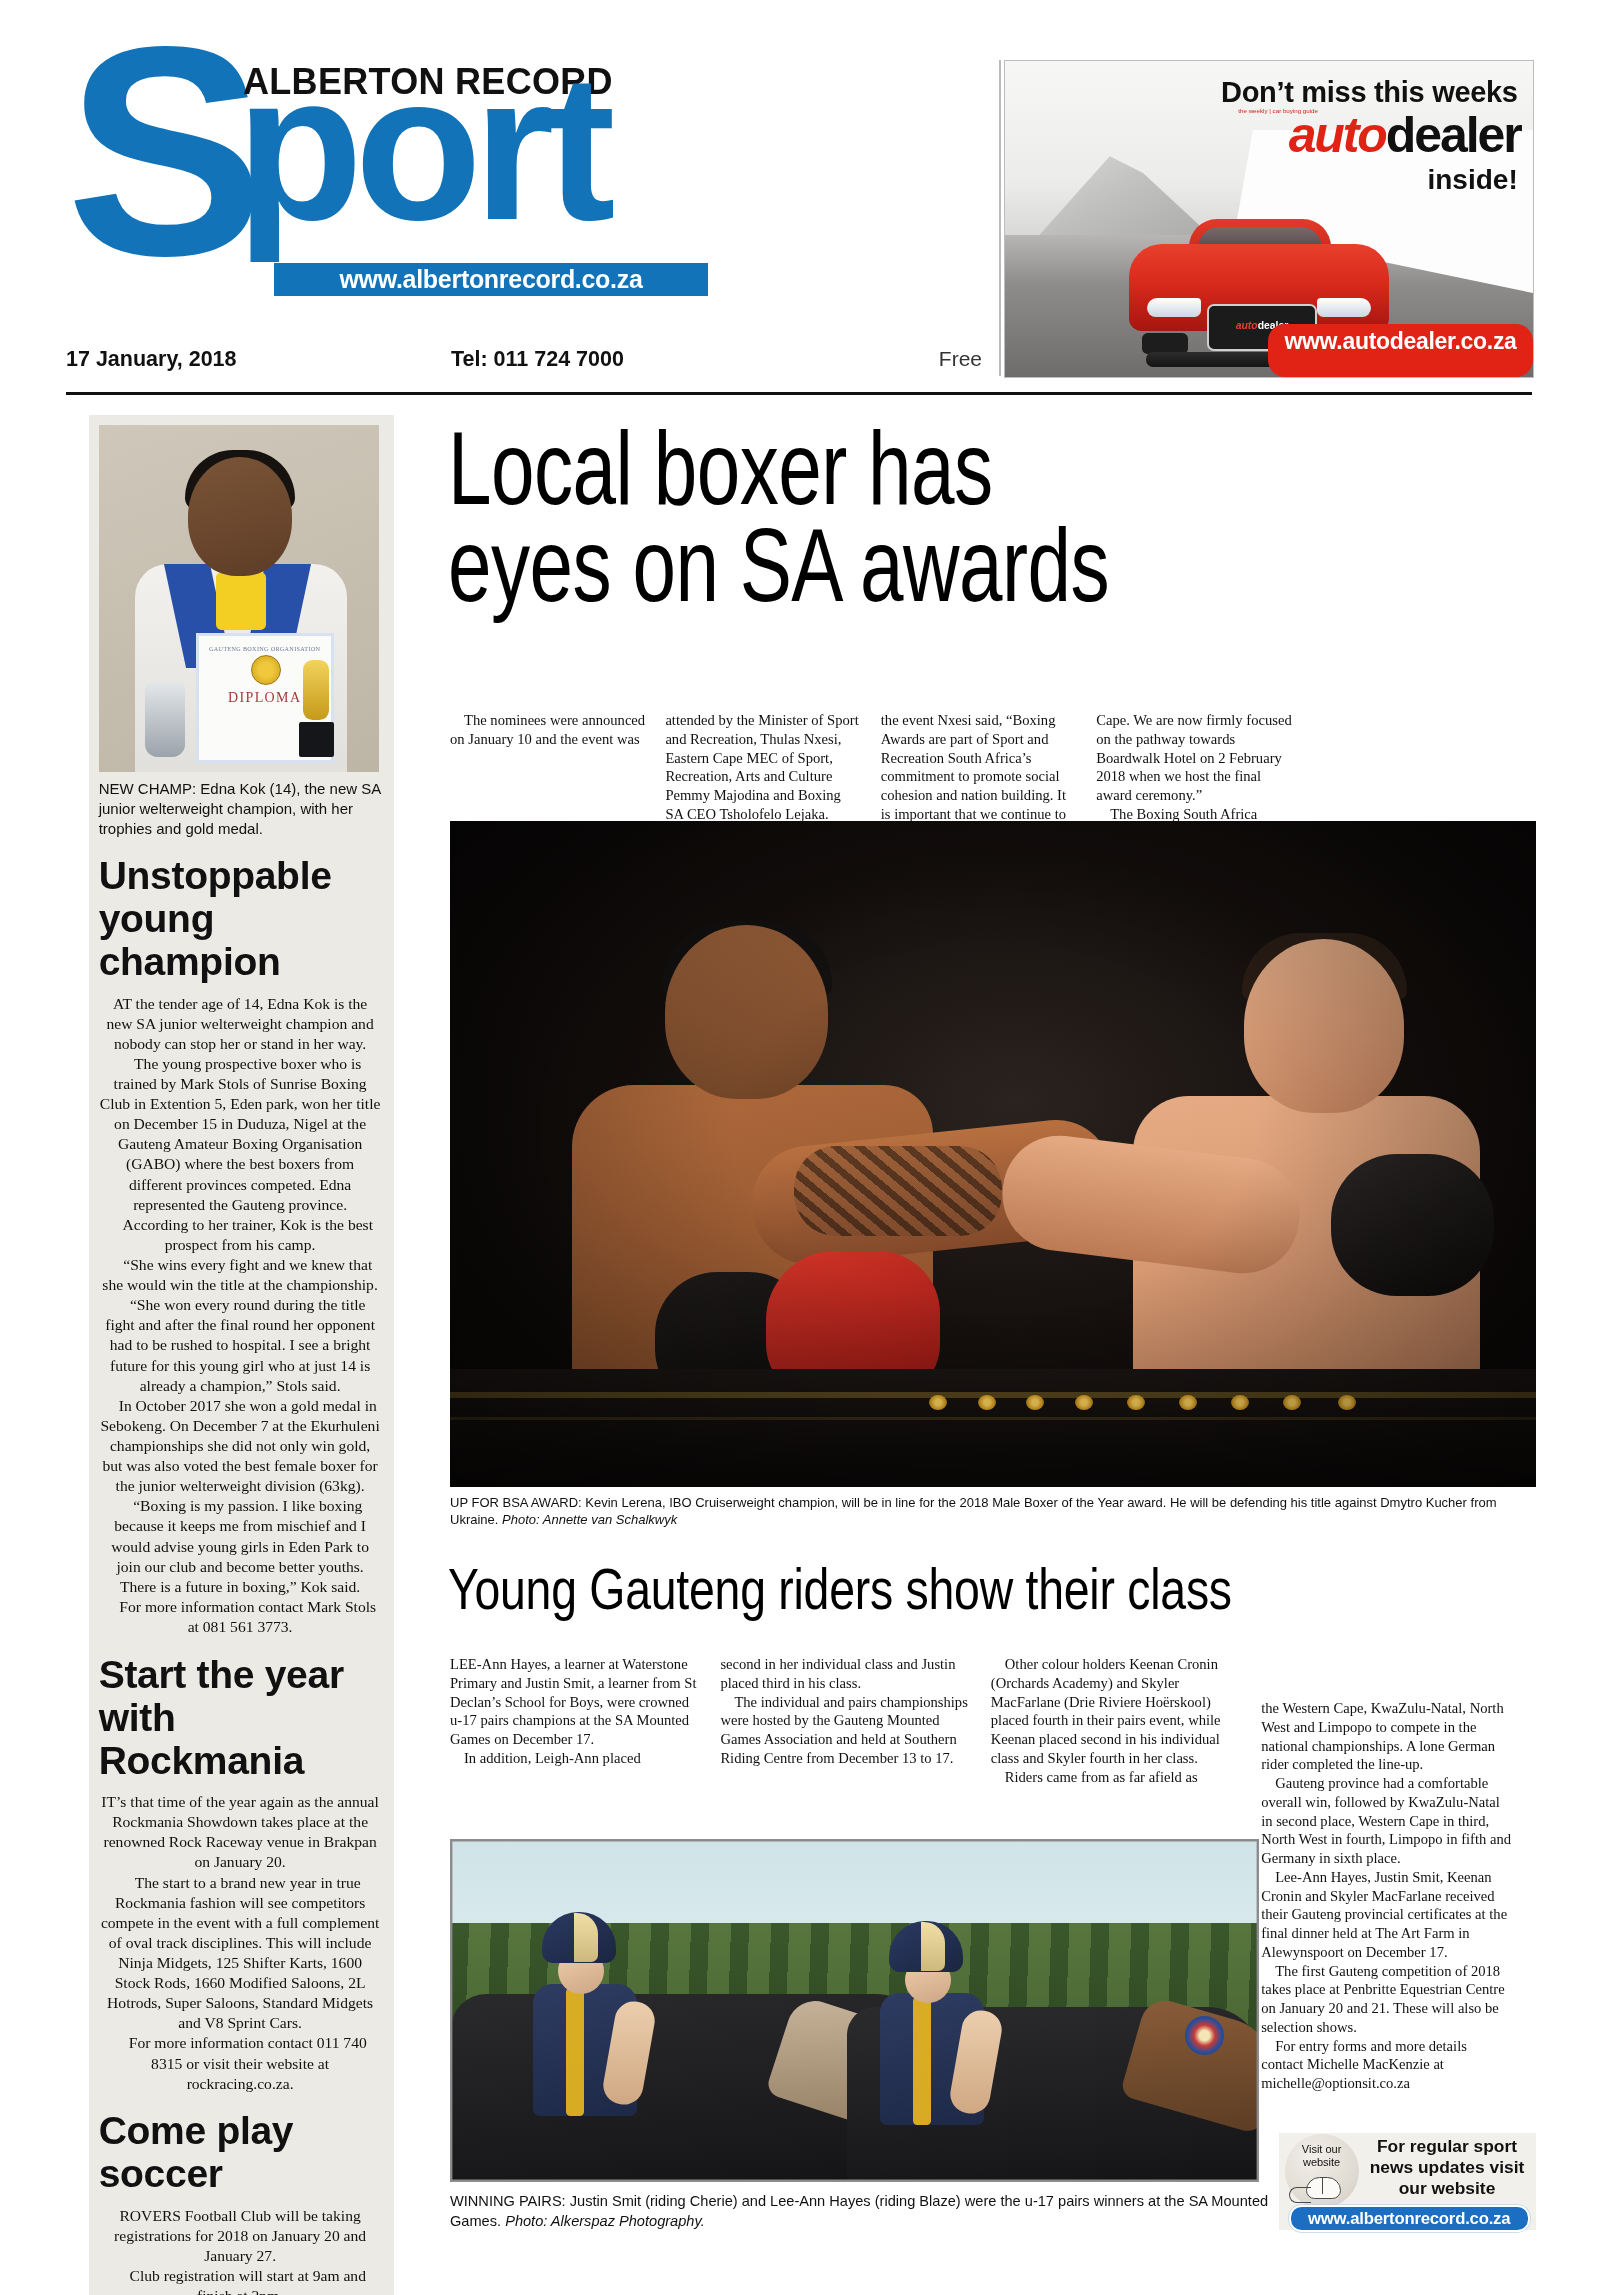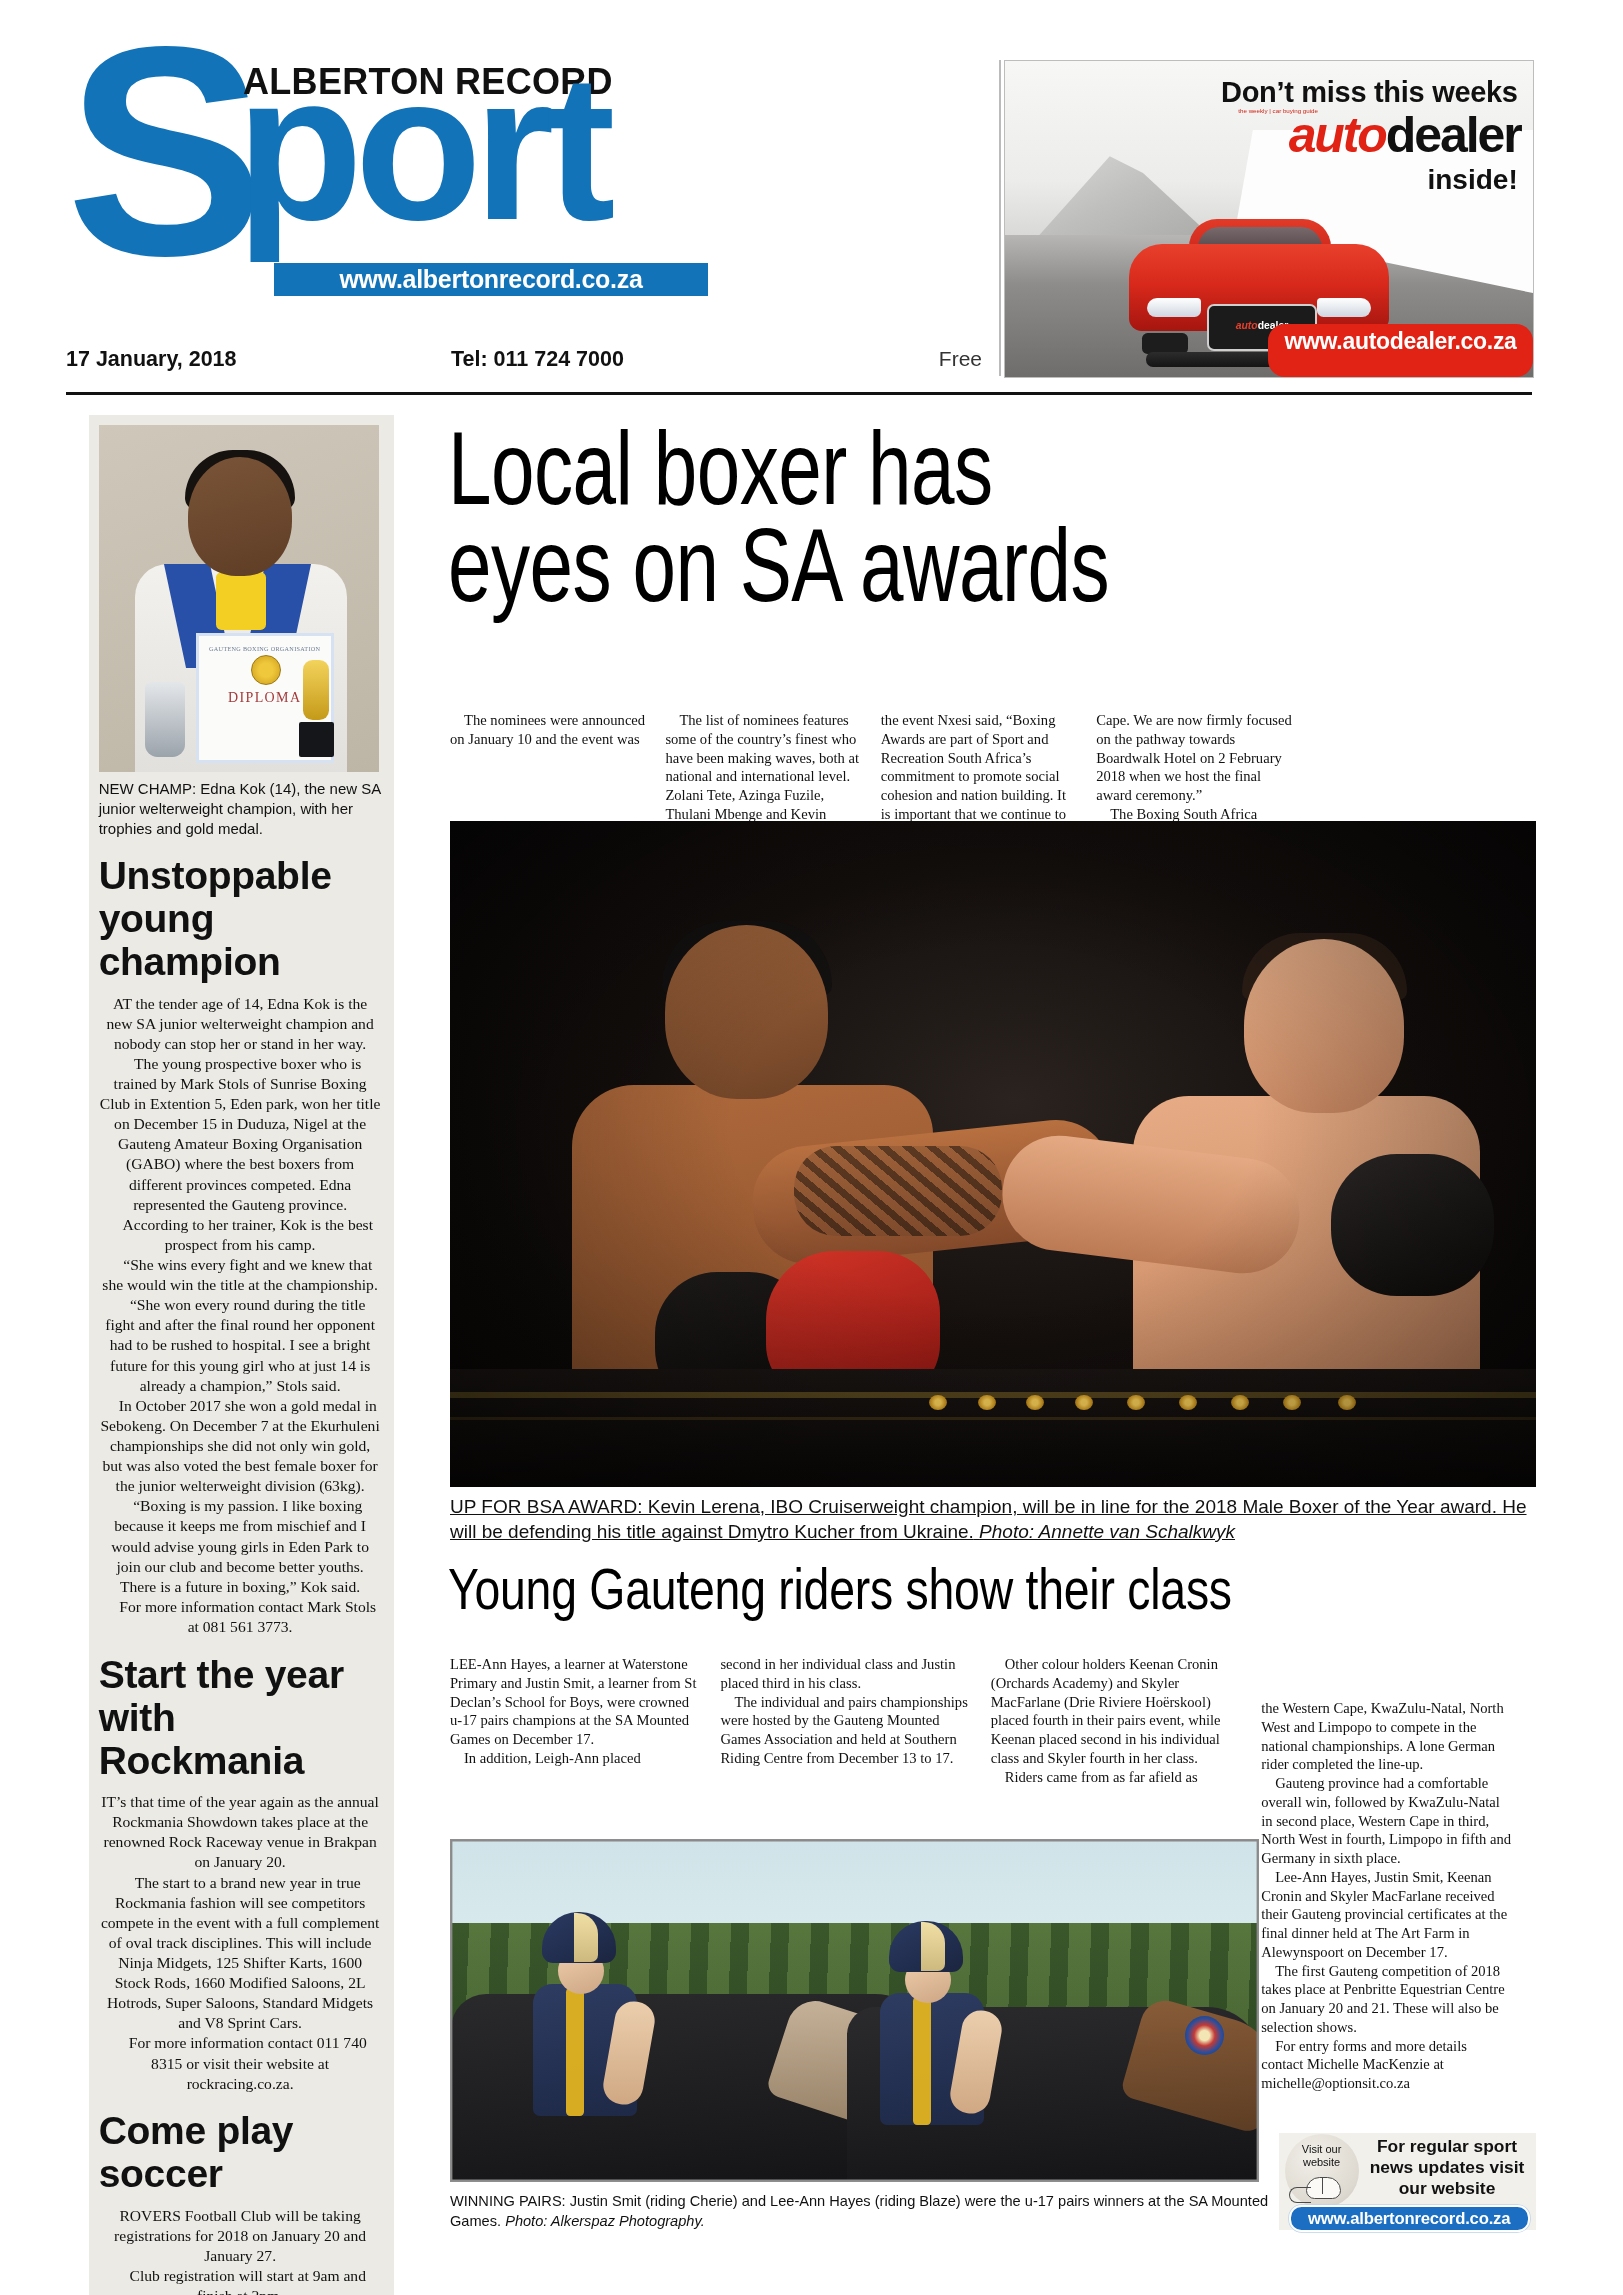--- a/index.html
+++ b/index.html
@@ -165,21 +165,21 @@
   .br-hair{position:absolute;right:101px;top:-5.6px;width:165px;height:67px;border-radius:76px 76px 11px 11px;background:#2a1d15;}
   .br-body{position:absolute;right:28px;top:157px;width:347px;height:391px;border-radius:56px 56px 0 0;
     background:linear-gradient(170deg,#e7ac85 0%,#bc7b55 100%);}
   .br-arm{position:absolute;right:208px;top:208px;width:298px;height:115px;border-radius:56px;
     background:linear-gradient(180deg,#e5aa83 0%,#bb7a54 100%);transform:rotate(7deg);}
   .br-glove{position:absolute;right:14px;top:215px;width:163px;height:142px;border-radius:66px;
     background:linear-gradient(160deg,#2b2726 0%,#0e0c0b 100%);}
   .bp-fade{position:absolute;inset:0;background:radial-gradient(ellipse at 50% 46%,rgba(0,0,0,0) 34%,rgba(0,0,0,.55) 100%);}
 
   .cap-wide{position:absolute;left:450px;top:1494px;width:1086px;
-    font-family:"Liberation Sans",sans-serif;font-size:19px;line-height:1.32;color:#111;text-decoration:underline;}
+    font-family:"Liberation Sans",sans-serif;font-size:13px;line-height:1.32;color:#111;}
   .cap-wide i{font-style:italic;}
 
   
   .head2{position:absolute;left:448px;top:1560px;width:1430px;
     font-family:"Liberation Sans Narrow","Liberation Sans",sans-serif;font-size:58px;line-height:1;
     color:#000;letter-spacing:-0.3px;transform:scaleX(0.8);transform-origin:left top;}
 
   .riders{position:absolute;left:450px;top:1655px;width:1086px;display:flex;gap:19.4px;}
   .riders .c{width:251px;font-family:"Liberation Serif",serif;font-size:14.6px;line-height:1.285;color:#111;}
   .riders .c p{margin:0;text-indent:14px;}
@@ -358,20 +358,21 @@
   <div class="main-head">
     <span class="l1">Local boxer has</span>
     <span class="l2">eyes on SA awards</span>
   </div>
 
   <div class="lead">
     <div class="c">
       <p>The nominees were announced on January 10 and the event was</p>
     </div>
     <div class="c">
+      <p class="first">attended by the Minister of Sport and Recreation, Thulas Nxesi, Eastern Cape MEC of Sport, Recreation, Arts and Culture Pemmy Majodina and Boxing SA CEO Tsholofelo Lejaka.</p>
       <p>The list of nominees features some of the country’s finest who have been making waves, both at national and international level. Zolani Tete, Azinga Fuzile, Thulani Mbenge and Kevin Lerena will battle for the coveted Male Boxer of the Year, while Prudends Mapule Ngubane, Bukiwe Nonina and Noni Tenge have been nominated for the Woman Boxer of the Year.</p>
       <p>Speaking at</p>
     </div>
     <div class="c">
       <p class="first">the event Nxesi said, “Boxing Awards are part of Sport and Recreation South Africa’s commitment to promote social cohesion and nation building. It is important that we continue to recognise our sport luminaries for their personal achievements as well as promote them as role models for sport and healthy living.”</p>
       <p>Boxing SA’s Lejake said, “BSA congratulates all nominees in the various categories of the Boxing Awards as announced today. We also appreciate that this happened as a media event officiated by the minister and the MEC of Sport, Recreation, Arts and Culture here in the Eastern</p>
     </div>
     <div class="c">
       <p class="first">Cape. We are now firmly focused on the pathway towards Boardwalk Hotel on 2 February 2018 when we host the final award ceremony.”</p>
       <p>The Boxing South Africa Awards will be held in Port Elizabeth on February 2.</p>

